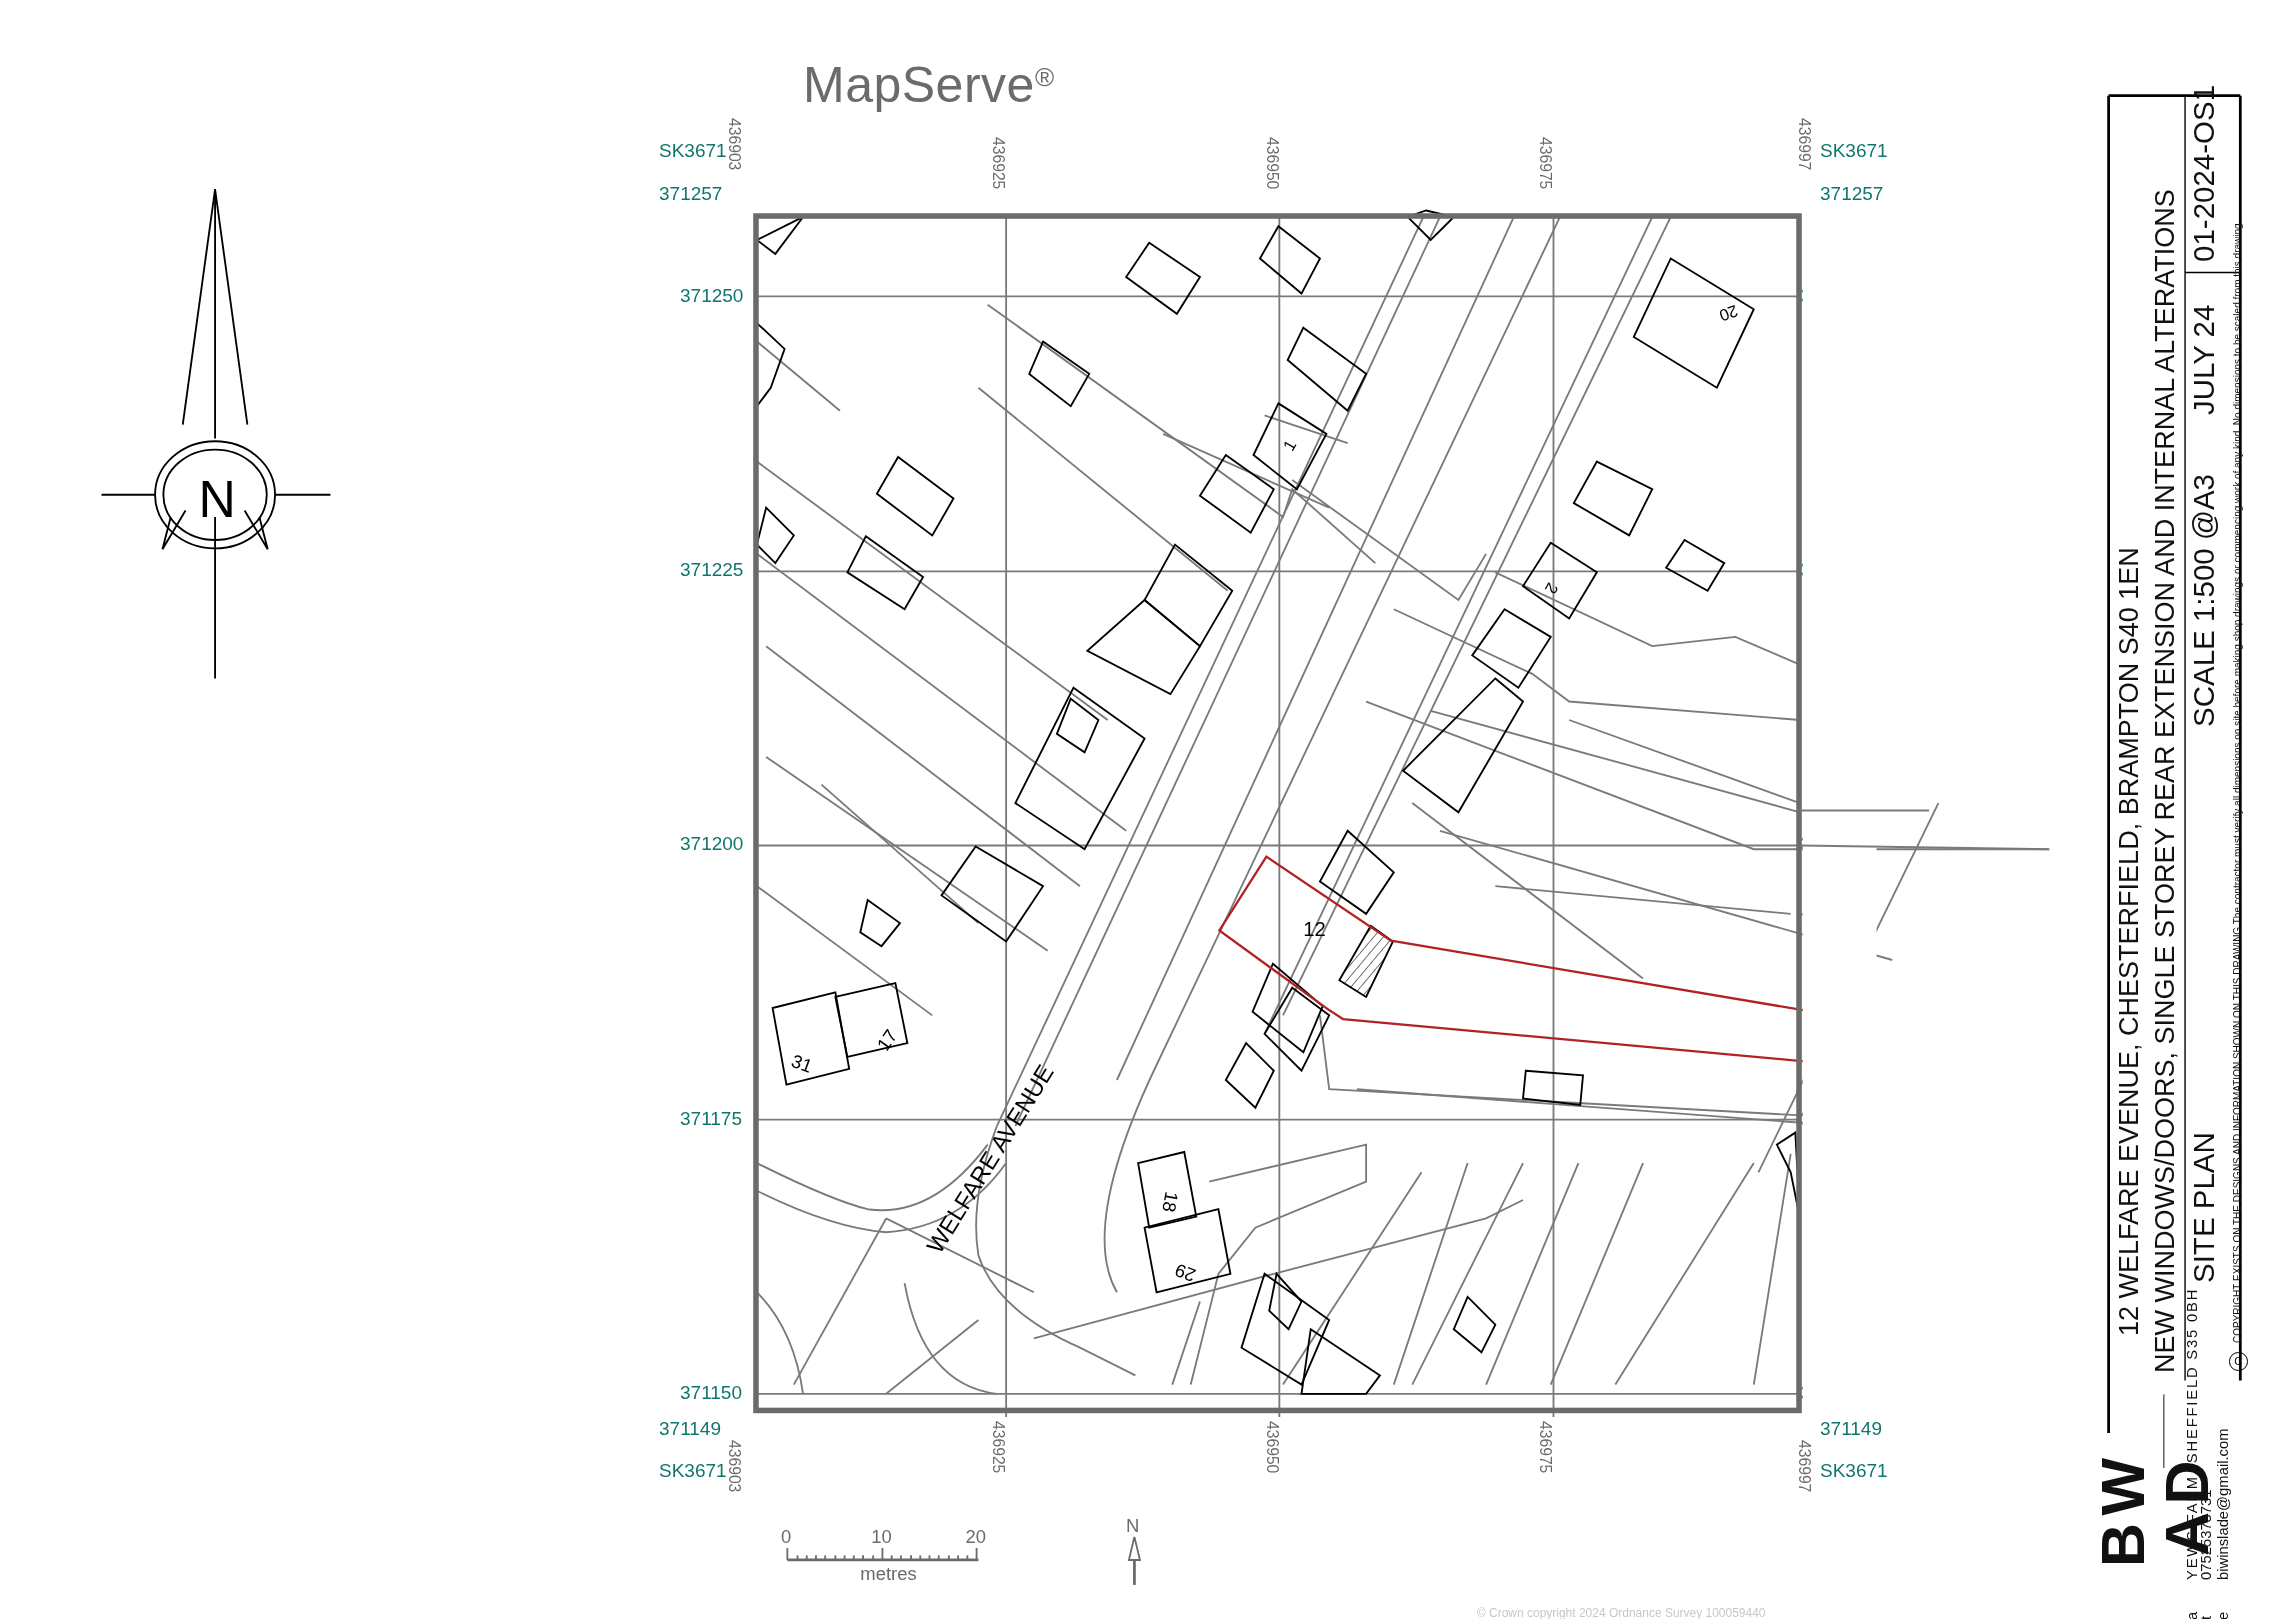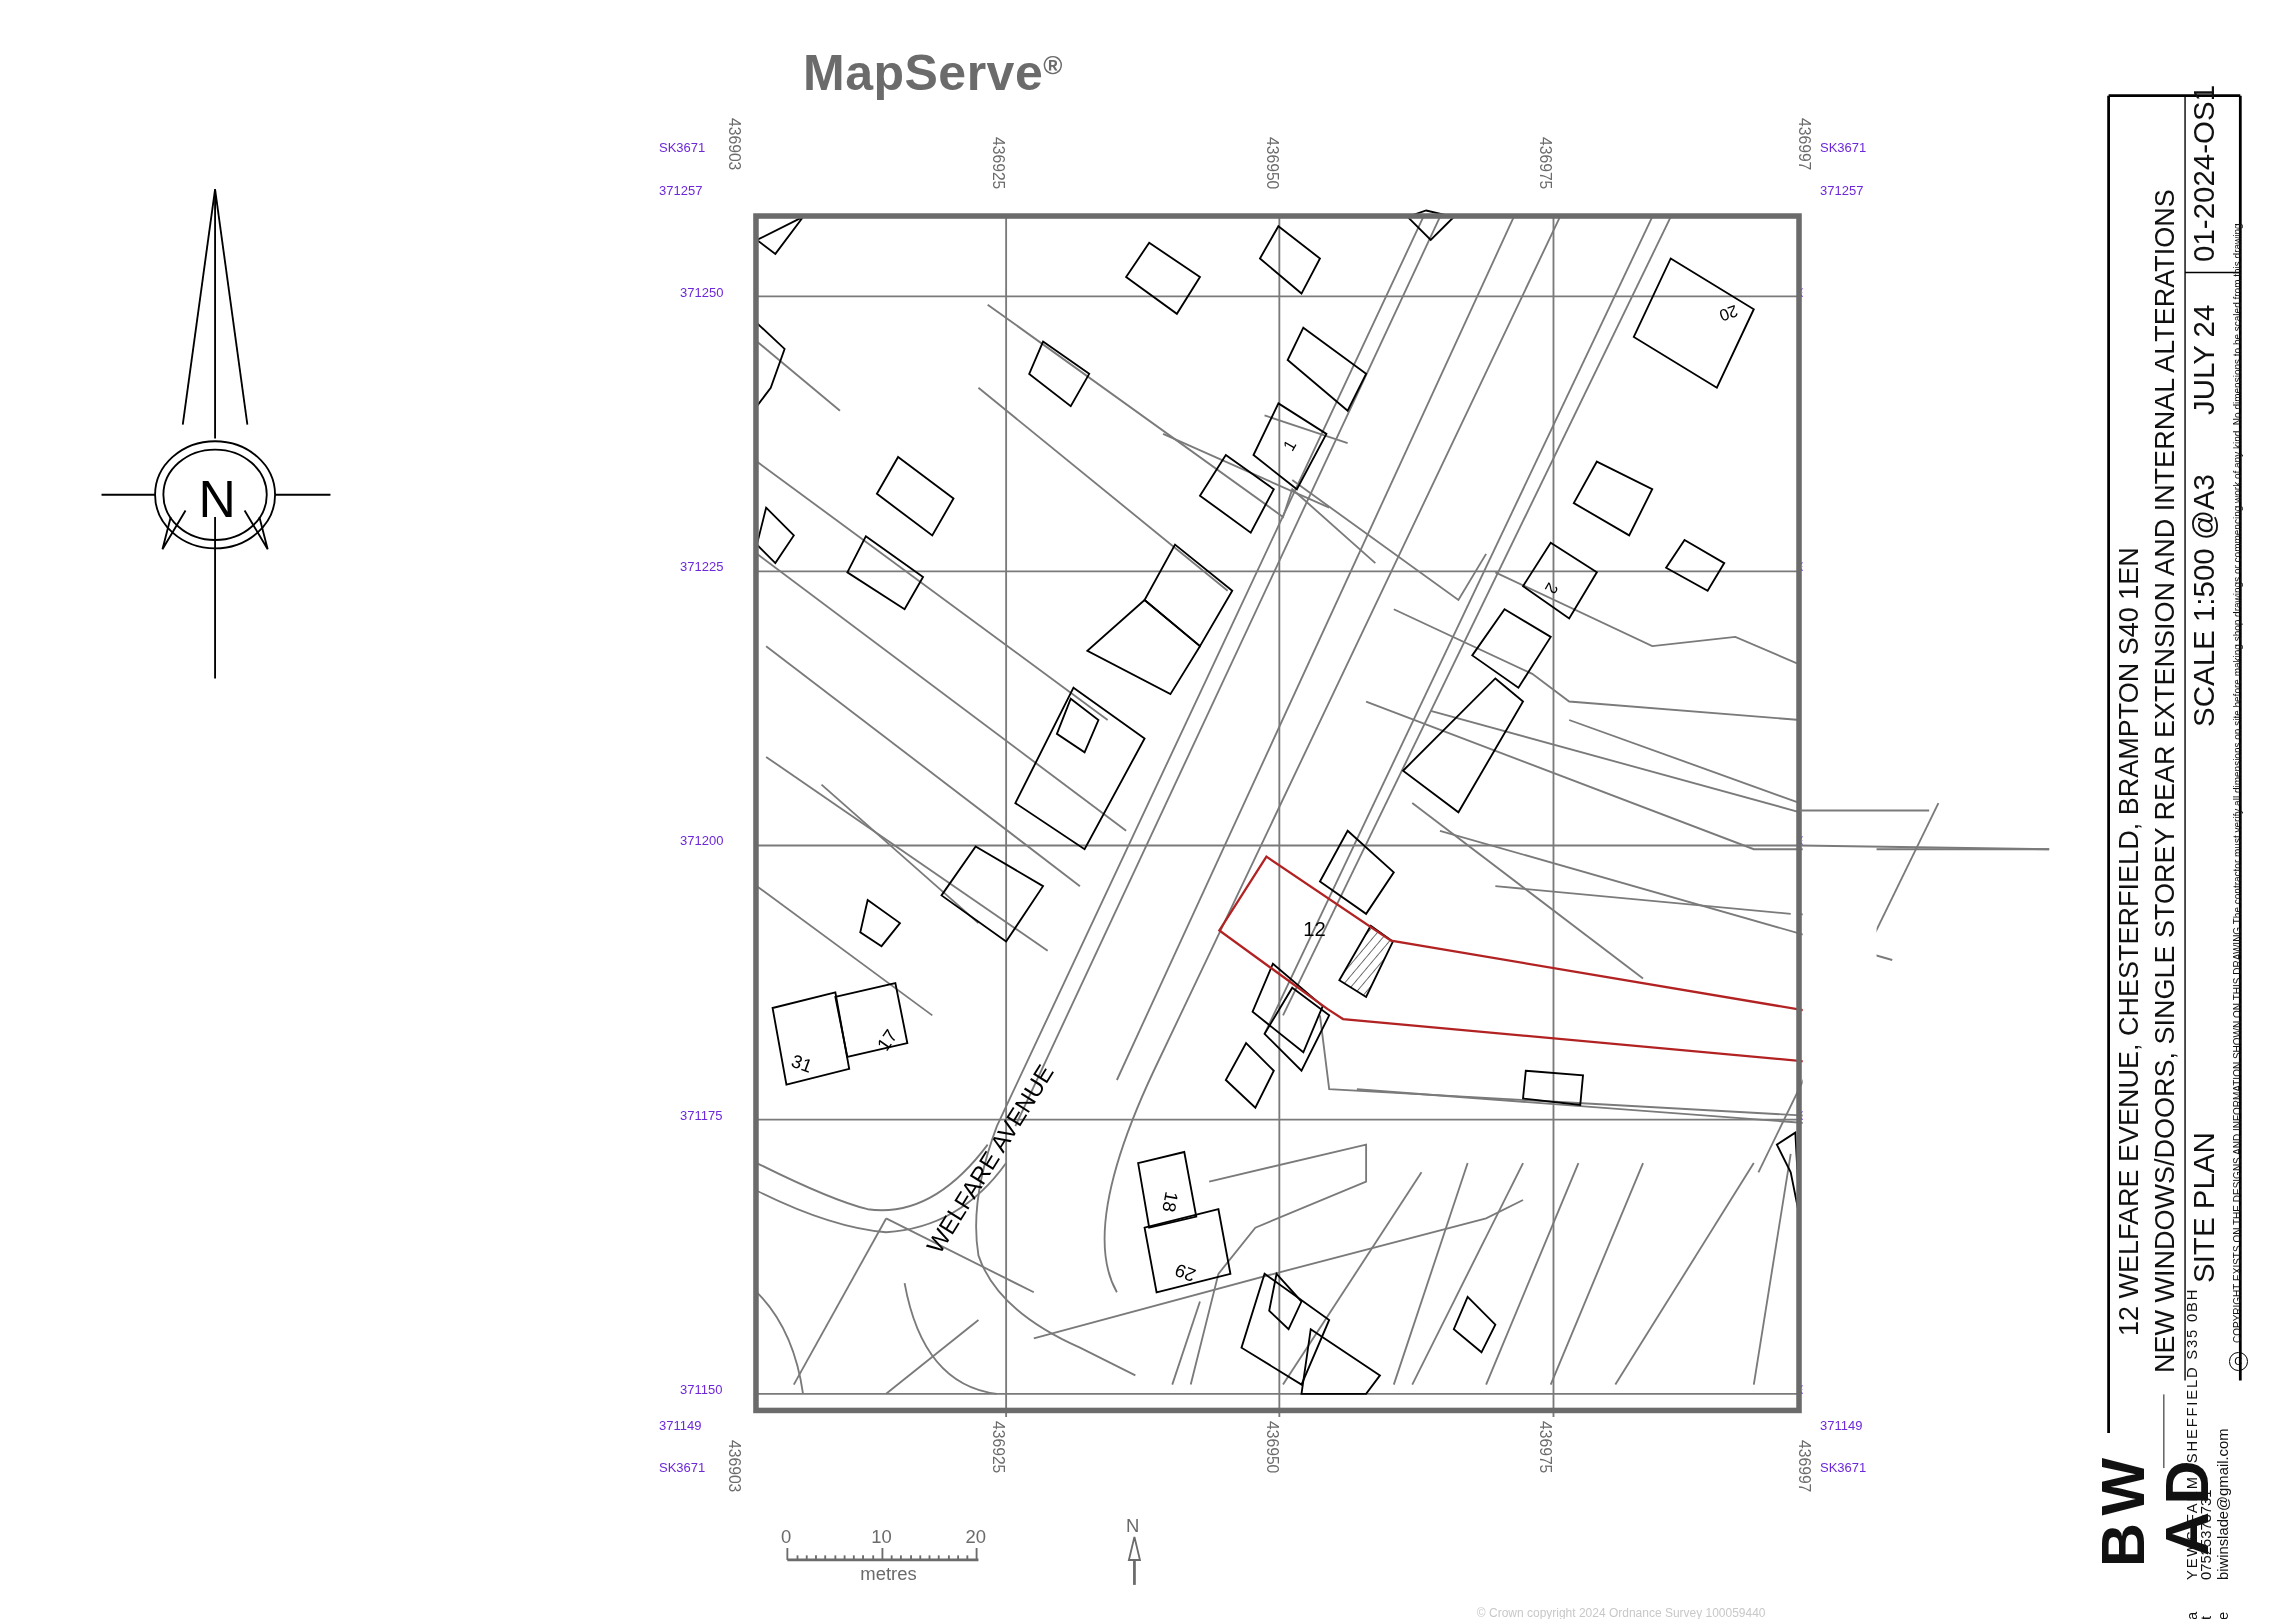--- a/index.html
+++ b/index.html
@@ -1,20 +1,20 @@
 <!DOCTYPE html>
 <html style="font-size:14.8px"><head>
 <meta charset="utf-8">
 <style>
   html, body { margin:0; padding:0; background:#ffffff; }
   body { width:2291px; height:1620px; position:relative; overflow:hidden; font-family:"Liberation Sans", sans-serif; }
   .abs { position:absolute; }
-  .brand { left:803px; top:44px; font-size:50px; color:#6b6b6b; letter-spacing:0.5px;font-weight:bold; }
+  .brand { left:803px; top:56px; font-size:50px; color:#6b6b6b; letter-spacing:0.5px; }
   .brand sup { font-size:26px; vertical-align:top; position:relative; top:5.5px; }
-  .coord { color:#6d28d9; font-size:13px; }
+  .coord { color:#0f766e; font-size:19px; }
   .vcoord { color:#6b6b6b; font-size:15.7px; writing-mode:vertical-rl; }
   svg text { font-family:"Liberation Sans", sans-serif; }
   .titleblock { left:2104px; top:94px; width:140px; height:1525px; }
   .tb-text { position:absolute; transform-origin:0 0; transform:rotate(-90deg); white-space:nowrap; color:#111; }
 </style>
 </head>
 <body>
 
 <div class="abs brand"><span>MapServe</span><sup>®</sup></div>
 

